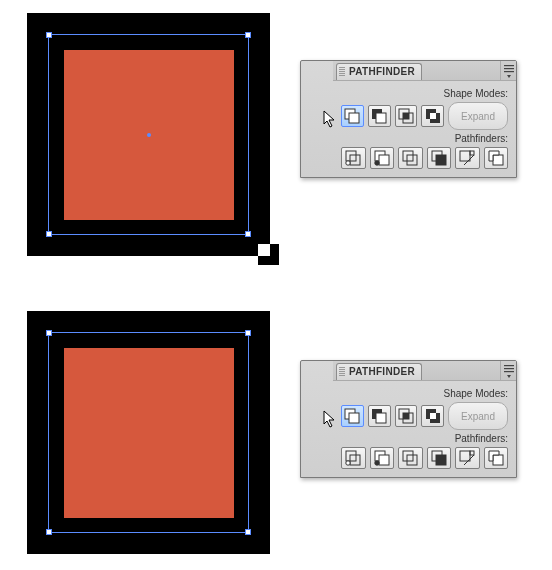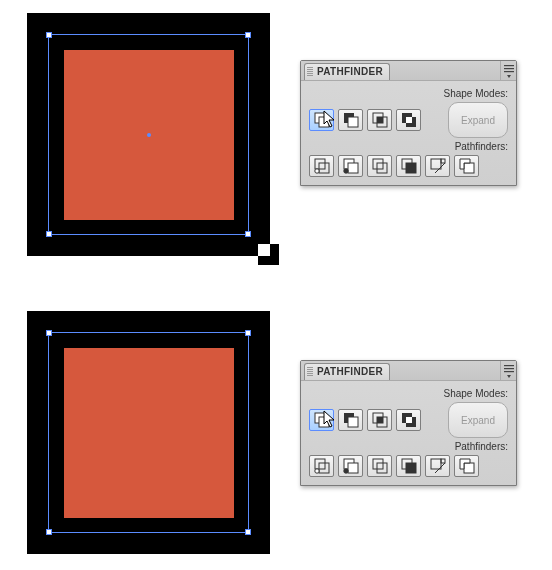--- a/index.html
+++ b/index.html
@@ -46,20 +46,21 @@
   }
 
   
   .panel {
     position: absolute;
     width: 217px;
     background: linear-gradient(#d8d8d8,#cfcfcf);
     border: 1px solid #7a7a7a;
     border-radius: 2px 2px 0 0;
     box-shadow: 1px 2px 4px rgba(0,0,0,0.3);
+    padding-left: 32px;
   }
   .panel-header {
     height: 20px;
     position: relative;
     display: flex;
     align-items: flex-end;
     background: linear-gradient(#cfcfcf,#c6c6c6);
     border-bottom: 1px solid #aaa;
   }
   .tab-bg {
@@ -117,21 +118,21 @@
     cursor: pointer;
   }
   .ibtn.active {
     background: linear-gradient(#cfe6ff,#a9d0ff);
     border-color: #5b8cff;
   }
   .ibtn svg { display: block; }
 
   .expand-btn {
     margin-left: auto;
-    height: 36px;
+    height: 28px;
     padding: 0 12px;
     border-radius: 10px;
     border: 1px solid #aaa;
     background: linear-gradient(#f2f2f2,#dcdcdc);
     color: #999;
     font-size: 10px;
     display: flex;
     align-items: center;
   }
 

